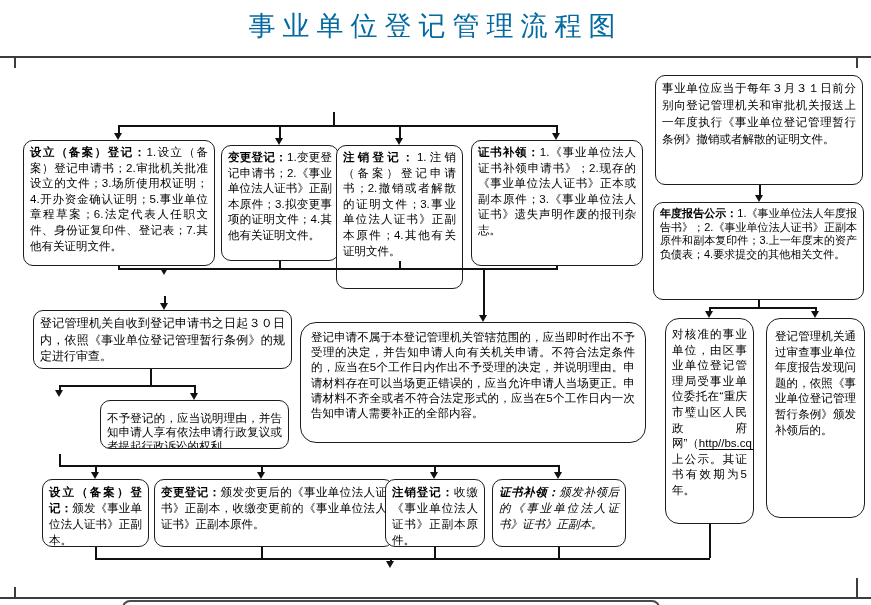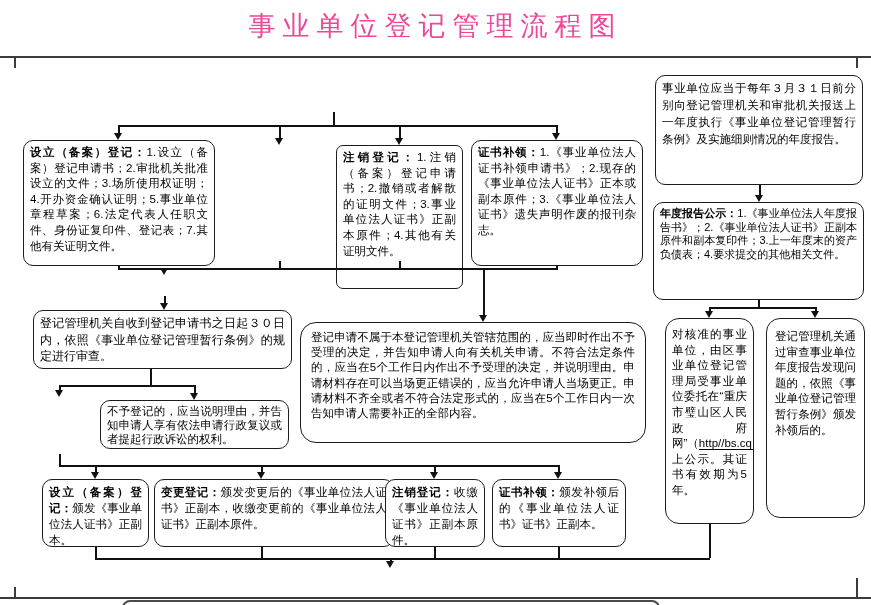--- a/index.html
+++ b/index.html
@@ -3,21 +3,21 @@
 <meta charset="utf-8">
 <style>
   html,body{margin:0;padding:0;background:#fff;}
   #canvas{
     position:relative;width:871px;height:605px;background:#fff;overflow:hidden;
     font-family:"Liberation Sans","DejaVu Sans",sans-serif;color:#000;
   }
   .title{
     position:absolute;top:8px;left:0;width:100%;text-align:center;
     font-family:"DejaVu Serif","Liberation Serif",serif;
-    font-size:27px;letter-spacing:7px;color:#ec4899;font-weight:500;
+    font-size:27px;letter-spacing:7px;color:#0369a1;font-weight:500;
   }
   .rule{position:absolute;background:#3c3c3c;}
   .tick{position:absolute;background:#3c3c3c;width:2px;}
   .box{
     position:absolute;box-sizing:border-box;background:#fff;
     border:1.6px solid #1c1c1c;border-radius:10px;
     padding:4px 6px;font-size:11.5px;line-height:15.6px;
     text-align:justify;overflow:hidden;
   }
   .box b{font-weight:bold;}
@@ -40,63 +40,66 @@
   <div class="tick" style="left:14px;top:57px;height:11px;"></div>
   <div class="tick" style="left:856px;top:57px;height:11px;"></div>
   <div class="rule" style="left:0;top:597px;width:871px;height:2px;"></div>
   <div class="tick" style="left:14px;top:587px;height:10px;"></div>
   <div class="tick" style="left:856px;top:578px;height:19px;"></div>
 
 
   <div class="box" style="left:23px;top:140px;width:192px;height:126px;">
     <b>设立（备案）登记：</b><span>1.设立（备案）登记申请书；2.审批机关批准设立的文件；3.场所使用权证明；4.开办资金确认证明；5.事业单位章程草案；6.法定代表人任职文件、身份证复印件、登记表；7.其他有关证明文件。</span>
   </div>
-  <div class="box" style="left:336px;top:145px;width:127px;height:144px;border-radius:7px;">
+  <div class="box" style="left:221px;top:145px;width:118px;height:116px;">
+    <b>变更登记：</b><span>1.变更登记申请书；2.《事业单位法人证书》正副本原件；3.拟变更事项的证明文件；4.其他有关证明文件。</span>
+  </div>
+  <div class="box" style="left:336px;top:145px;width:127px;height:144px;">
     <b>注销登记：</b><span>1.注销（备案）登记申请书；2.撤销或者解散的证明文件；3.事业单位法人证书》正副本原件；4.其他有关证明文件。</span>
   </div>
   <div class="box" style="left:471px;top:140px;width:172px;height:126px;">
     <b>证书补领：</b><span>1.《事业单位法人证书补领申请书》；2.现存的《事业单位法人证书》正本或副本原件；3.《事业单位法人证书》遗失声明作废的报刊杂志。</span>
   </div>
 
   <div class="box" style="left:655px;top:75px;width:208px;height:110px;line-height:17px;">
-    <span>事业单位应当于每年３月３１日前分别向登记管理机关和审批机关报送上一年度执行《事业单位登记管理暂行条例》及实施细则情况的年度报告。</span>
+    <span>事业单位应当于每年３月３１日前分别向登记管理机关和审批机关报送上一年度执行《事业单位登记管理暂行条例》撤销或者解散的证明文件。</span>
   </div>
   <div class="box" style="left:653px;top:202px;width:211px;height:98px;line-height:13.5px;font-size:11px;">
     <b>年度报告公示：</b><span>1.《事业单位法人年度报告书》；2.《事业单位法人证书》正副本原件和副本复印件；3.上一年度末的资产负债表；4.要求提交的其他相关文件。</span>
   </div>
   <div class="box" style="left:665px;top:318px;width:89px;height:206px;border-radius:14px;padding:8px 6px;">
     <span>对核准的事业单位，由区事业单位登记管理局受事业单位委托在“重庆市璧山区人民政府网”（</span><u>http//bs.cq.gov.cn/</u><span>）上公示。其证书有效期为5年。</span>
   </div>
   <div class="box" style="left:766px;top:318px;width:99px;height:200px;border-radius:14px;padding:10px 8px;">
     <span>登记管理机关通过审查事业单位年度报告发现问题的，依照《事业单位登记管理暂行条例》颁发补领后的。</span>
   </div>
 
 
   <div class="box" style="left:33px;top:310px;width:259px;height:59px;font-size:12px;line-height:16.5px;">
     <span>登记管理机关自收到登记申请书之日起３０日内，依照《事业单位登记管理暂行条例》的规定进行审查。</span>
   </div>
 
   <div class="box" style="left:300px;top:322px;width:346px;height:121px;border-radius:16px;padding:7px 10px;line-height:15.2px;">
     <span>登记申请不属于本登记管理机关管辖范围的，应当即时作出不予受理的决定，并告知申请人向有关机关申请。不符合法定条件的，应当在5个工作日内作出不予受理的决定，并说明理由。申请材料存在可以当场更正错误的，应当允许申请人当场更正。申请材料不齐全或者不符合法定形式的，应当在5个工作日内一次告知申请人需要补正的全部内容。</span>
   </div>
 
-  <div class="box" style="left:100px;top:400px;width:189px;height:49px;padding:3px 6px;line-height:14.2px;">
+  <div class="box" style="left:100px;top:400px;width:189px;height:49px;padding:10px 6px;line-height:14.2px;">
     <span>不予登记的，应当说明理由，并告知申请人享有依法申请行政复议或者提起行政诉讼的权利。</span>
   </div>
 
   <div class="box" style="left:42px;top:479px;width:107px;height:68px;line-height:16px;">
     <b>设立（备案）登记：</b><span>颁发《事业单位法人证书》正副本。</span>
   </div>
   <div class="box" style="left:154px;top:479px;width:240px;height:68px;line-height:16px;">
     <b>变更登记：</b><span>颁发变更后的《事业单位法人证书》正副本，收缴变更前的《事业单位法人证书》正副本原件。</span>
   </div>
   <div class="box" style="left:385px;top:479px;width:100px;height:68px;line-height:16px;">
     <b>注销登记：</b><span>收缴《事业单位法人证书》正副本原件。</span>
   </div>
-  <div class="box" style="left:492px;top:479px;width:134px;height:68px;line-height:16px;">
+  <div class="box" style="left:492px;top:479px;width:134px;height:68px;line-height:16px;font-style:italic;">
     <b>证书补领：</b><span>颁发补领后的《事业单位法人证书》证书》正副本。</span>
   </div>
 
   <div class="box center" style="left:122px;top:568px;width:538px;height:30px;border:2px solid #4a4a4a;border-radius:8px;font-size:12px;line-height:23px;margin-top:32px;">
     <span>登记管理机关进行公示</span>
   </div>
 
   <div class="vl" style="left:333px;top:112px;height:13px;"></div>
   <div class="hl" style="left:118px;top:125px;width:440px;"></div>
   <div class="vl" style="left:118px;top:125px;height:8px;"></div>

